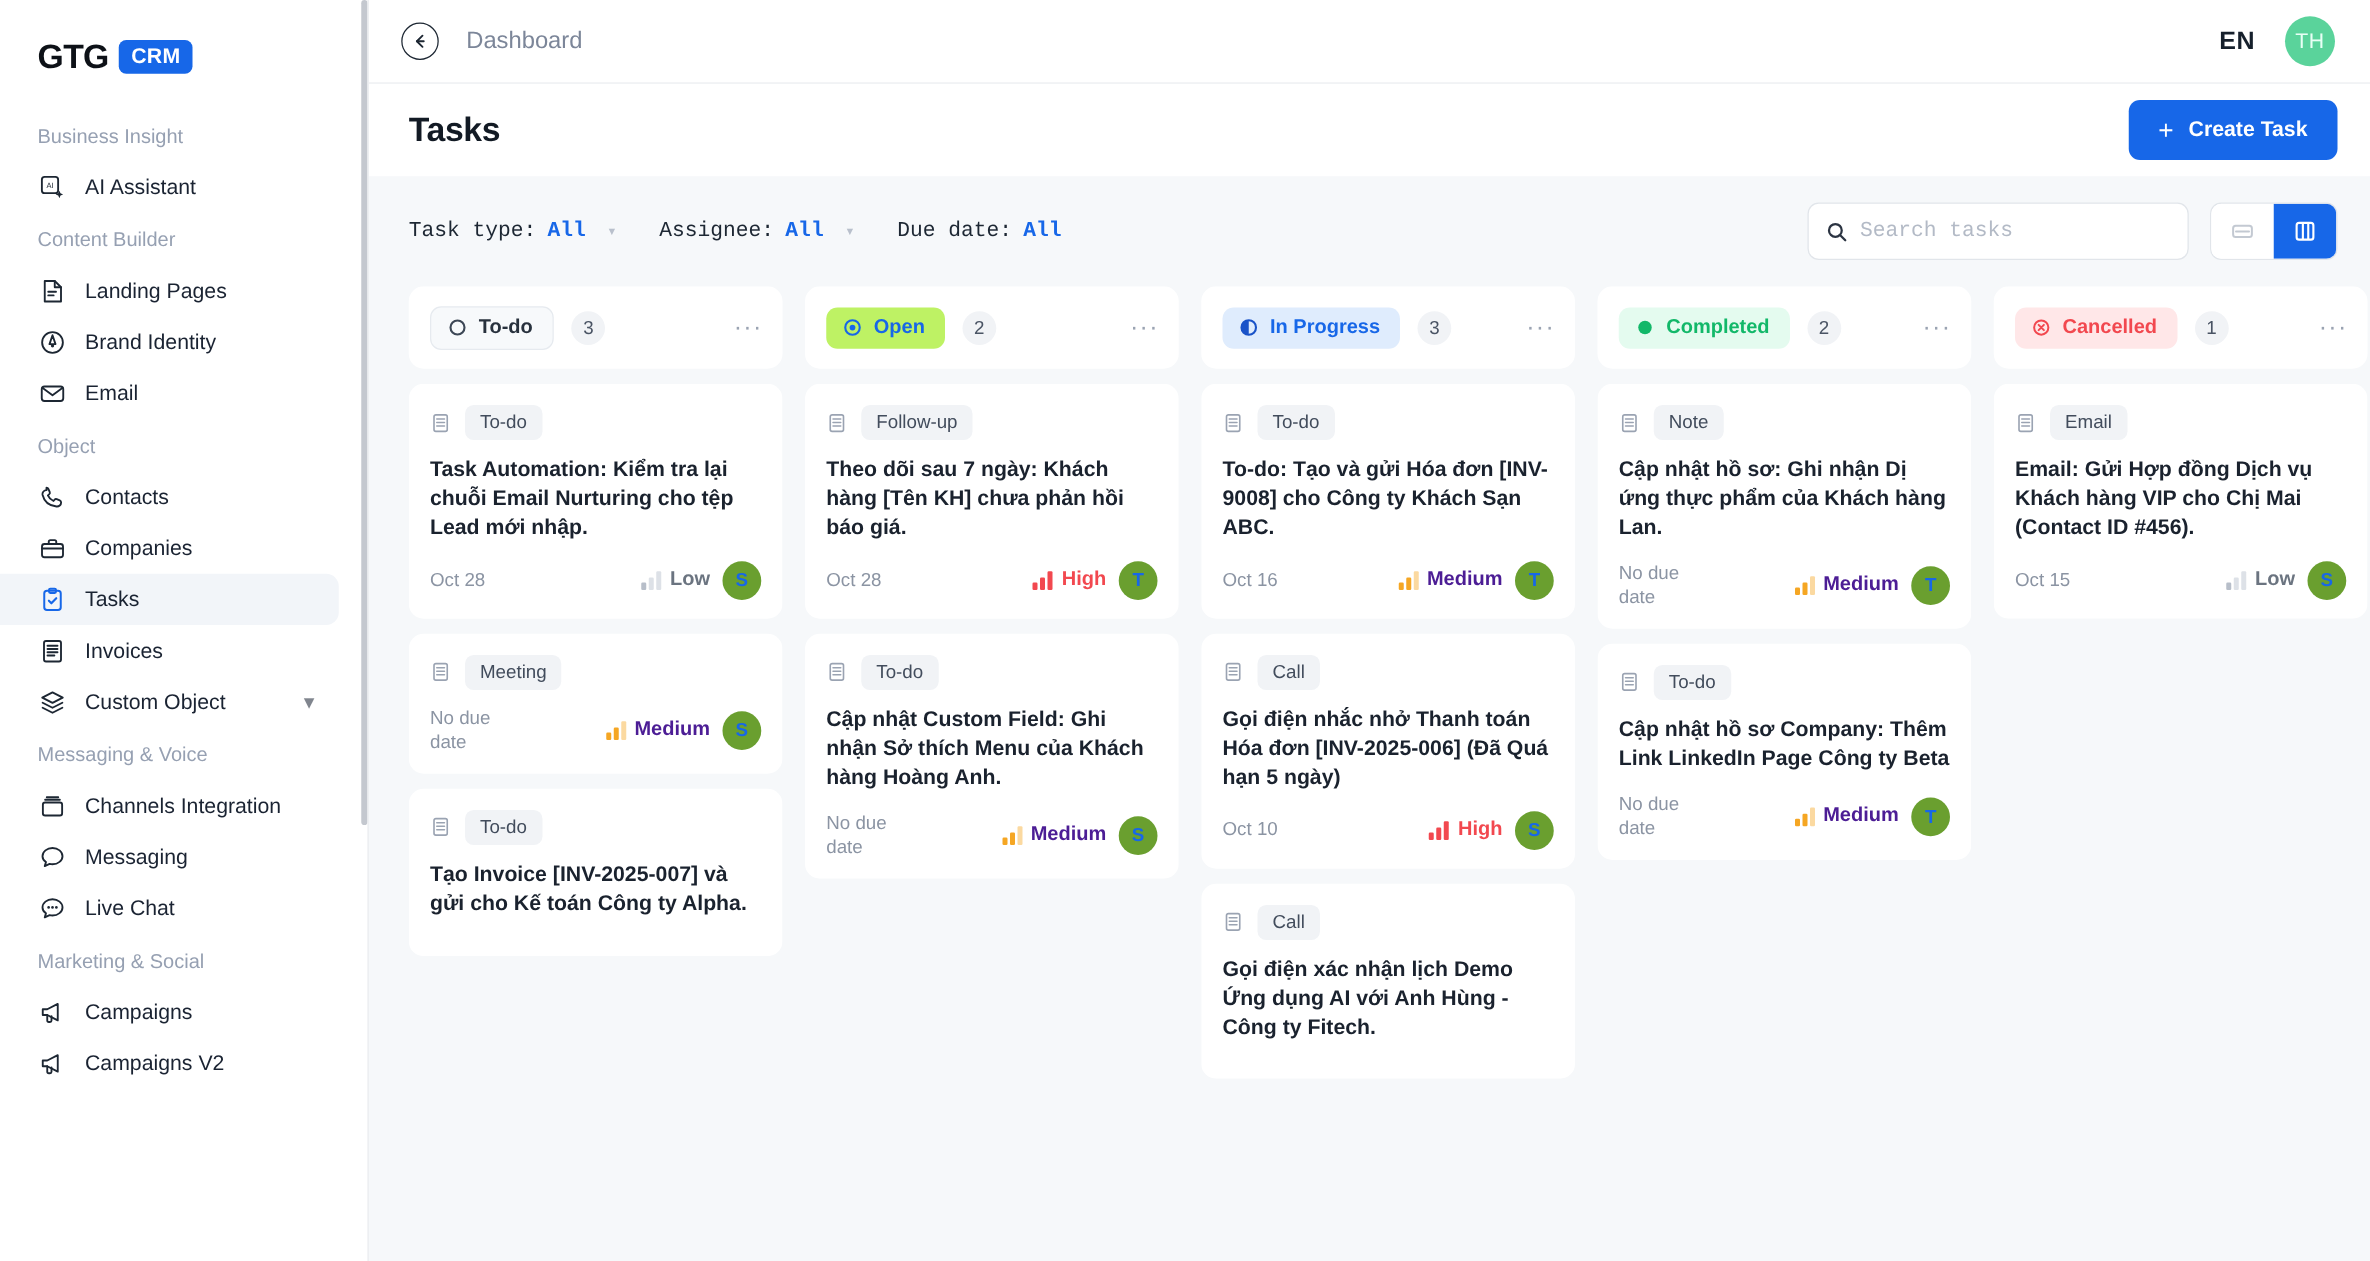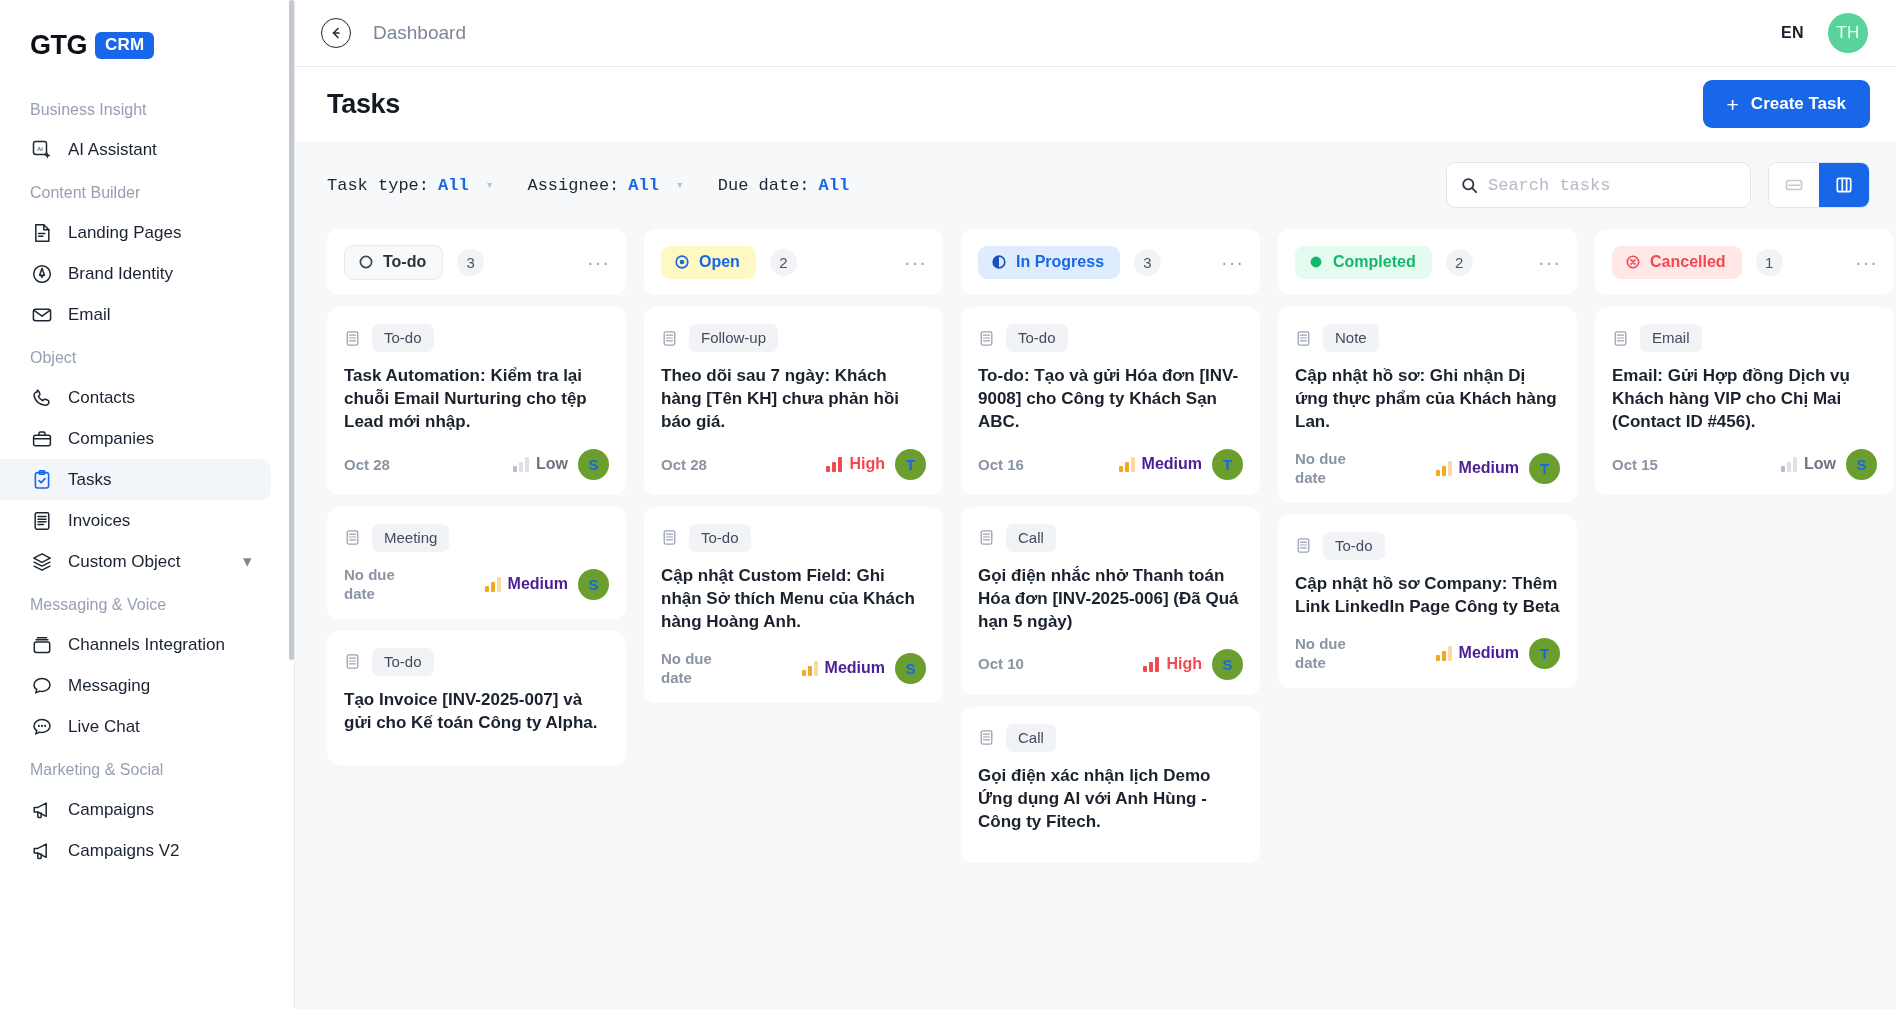--- a/index.html
+++ b/index.html
@@ -51,21 +51,21 @@
   .topbar {
     height: 67px; flex: 0 0 67px; display: flex; align-items: center;
     border-bottom: 1px solid #e8eaee; padding: 0 28px 0 26px; background: #fff; text-align: right;
   }
   .back-btn {
     width: 30px; height: 30px; border-radius: 50%; border: 1.6px solid #1d2733;
     display: flex; align-items: center; justify-content: center; cursor: pointer;
   }
   .breadcrumb { margin-left: 22px; font-size: 19px; color: #7c8699; }
   .topbar-spacer { flex: 1; }
-  .lang { font-size: 16px; font-weight: 700; color: #16202c; letter-spacing: .4px; cursor: pointer; }
+  .lang { font-size: 20px; font-weight: 700; color: #16202c; letter-spacing: .4px; cursor: pointer; }
   .avatar {
     width: 40px; height: 40px; border-radius: 50%; background: #5ad39b;
     color: #e8fff5; font-size: 17px; font-weight: 500;
     display: flex; align-items: center; justify-content: center;
     margin-left: 24px; cursor: pointer; letter-spacing: .4px;
   }
 
   .pagehead {
     height: 74px; flex: 0 0 74px; display: flex; align-items: center;
     padding: 0 26px 0 32px; background: #fff;
@@ -123,21 +123,21 @@
   .col-header {
     background: #fff; border-radius: 12px; height: 66px;
     display: flex; align-items: center; padding: 0 16px 0 17px; margin-bottom: 12px;
     flex: 0 0 66px;
   }
   .status-pill {
     display: flex; align-items: center; gap: 9px; border-radius: 9px;
     padding: 7px 16px 8px 13px; font-size: 16px; font-weight: 700;
   }
   .pill-todo { background: #f7f9fb; border: 1px solid #e6eaef; color: #28313d; }
-  .pill-open { background: #fef9c3; color: #1767e8; }
+  .pill-open { background: #bef264; color: #1767e8; }
   .pill-prog { background: #dfecfd; color: #1767e8; }
   .pill-done { background: #e4fbef; color: #12b869; }
   .pill-cancel { background: #ffe7e8; color: #f2484f; }
   .count-badge {
     margin-left: 14px; background: #f1f3f6; color: #4a5464;
     border-radius: 50%; width: 27px; height: 27px; font-size: 15px;
     display: flex; align-items: center; justify-content: center;
   }
   .col-more { margin-left: auto; color: #9aa3b2; font-size: 20px; letter-spacing: 1px; cursor: pointer; line-height: 0.6; }
 
@@ -150,21 +150,21 @@
   .card-top { display: flex; align-items: center; gap: 11px; margin-bottom: 13px; }
   .type-chip {
     background: #f1f3f6; color: #424c5c; border-radius: 7px;
     padding: 5px 12px 6px; font-size: 15px;
   }
   .card-title {
     font-size: 17px; font-weight: 700; color: #1a222e;
     line-height: 1.35; margin-bottom: 15px; word-break: break-word;
   }
   .card-foot { display: flex; align-items: center; gap: 10px; }
-  .due { font-size: 15px; color: #8b94a3; max-width: 74px; line-height: 1.3; font-weight: bold; }
+  .due { font-size: 15px; color: #8b94a3; max-width: 74px; line-height: 1.3; }
   .prio { display: flex; align-items: center; gap: 7px; margin-left: auto; font-size: 16px; font-weight: 700; }
   .prio.low { color: #6b7480; }
   .prio.medium { color: #4c1d95; }
   .prio.high { color: #f2484f; }
   .prio-bars { display: flex; align-items: flex-end; gap: 2px; height: 15px; }
   .prio-bars i { width: 4px; border-radius: 1px; display: block; }
   .prio-bars i:nth-child(1) { height: 6px; }
   .prio-bars i:nth-child(2) { height: 10px; }
   .prio-bars i:nth-child(3) { height: 15px; }
   .assignee {

